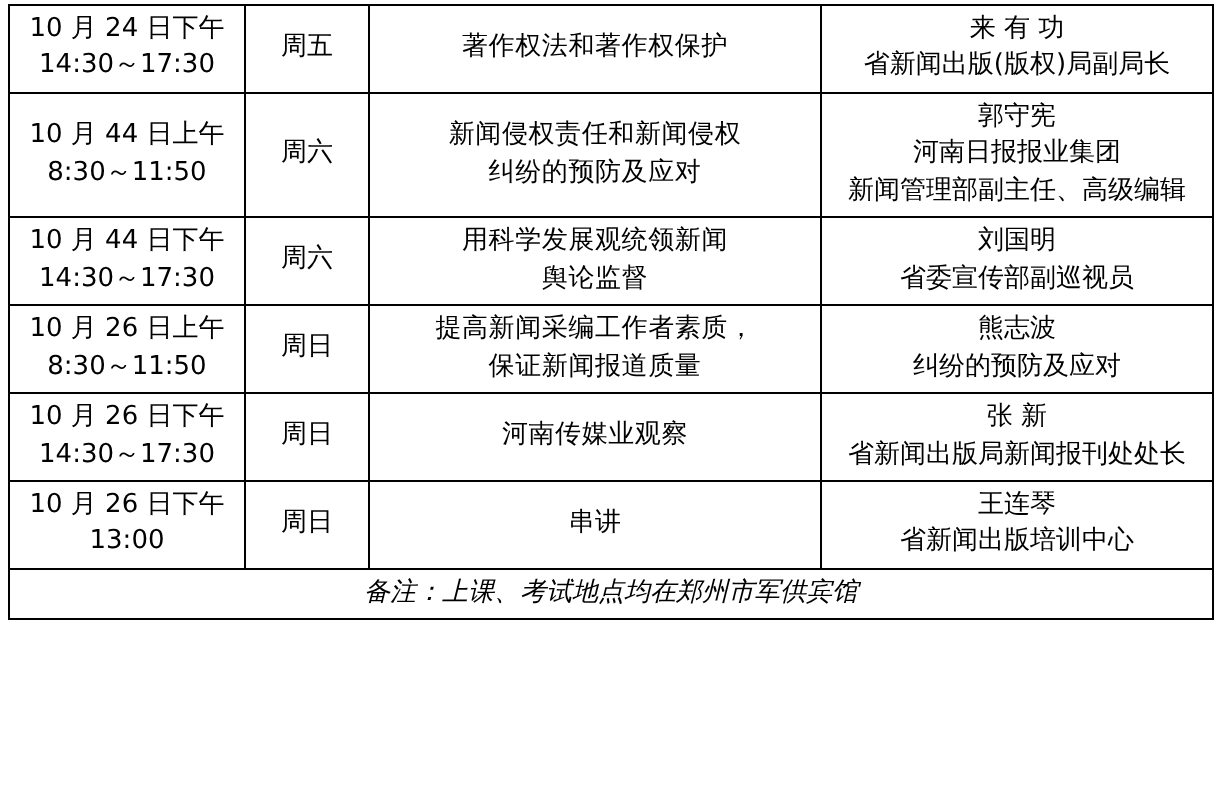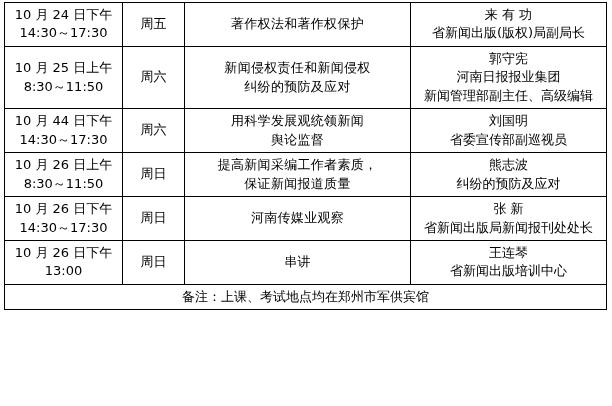--- a/index.html
+++ b/index.html
@@ -38,20 +38,21 @@
   }
   .cell-lines .ln {
     display: block;
     white-space: nowrap;
   }
   .footer-row td {
     border: 1px solid #000000;
     text-align: center;
     font-size: 13px;
     padding: 6px 2px;
+    font-style: italic;
   }
   .topic { letter-spacing: 0.3px; }
 </style>
 </head>
 <body>
 
 <table id="schedule-table">
   <colgroup>
     <col class="col-date">
     <col class="col-day">
@@ -79,21 +80,21 @@
         <td class="cell-person">
           <span class="cell-lines">
             <span class="ln">来 有 功</span>
             <span class="ln">省新闻出版(版权)局副局长</span>
           </span>
         </td>
       </tr>
       <tr>
         <td class="cell-date">
           <span class="cell-lines">
-            <span class="ln">10 月 25 日上午</span>
+            <span class="ln">10 月 44 日上午</span>
             <span class="ln">8:30～11:50</span>
           </span>
         </td>
         <td class="cell-day">
           <span class="cell-lines">
             <span class="ln">周六</span>
           </span>
         </td>
         <td class="cell-topic topic">
           <span class="cell-lines">

